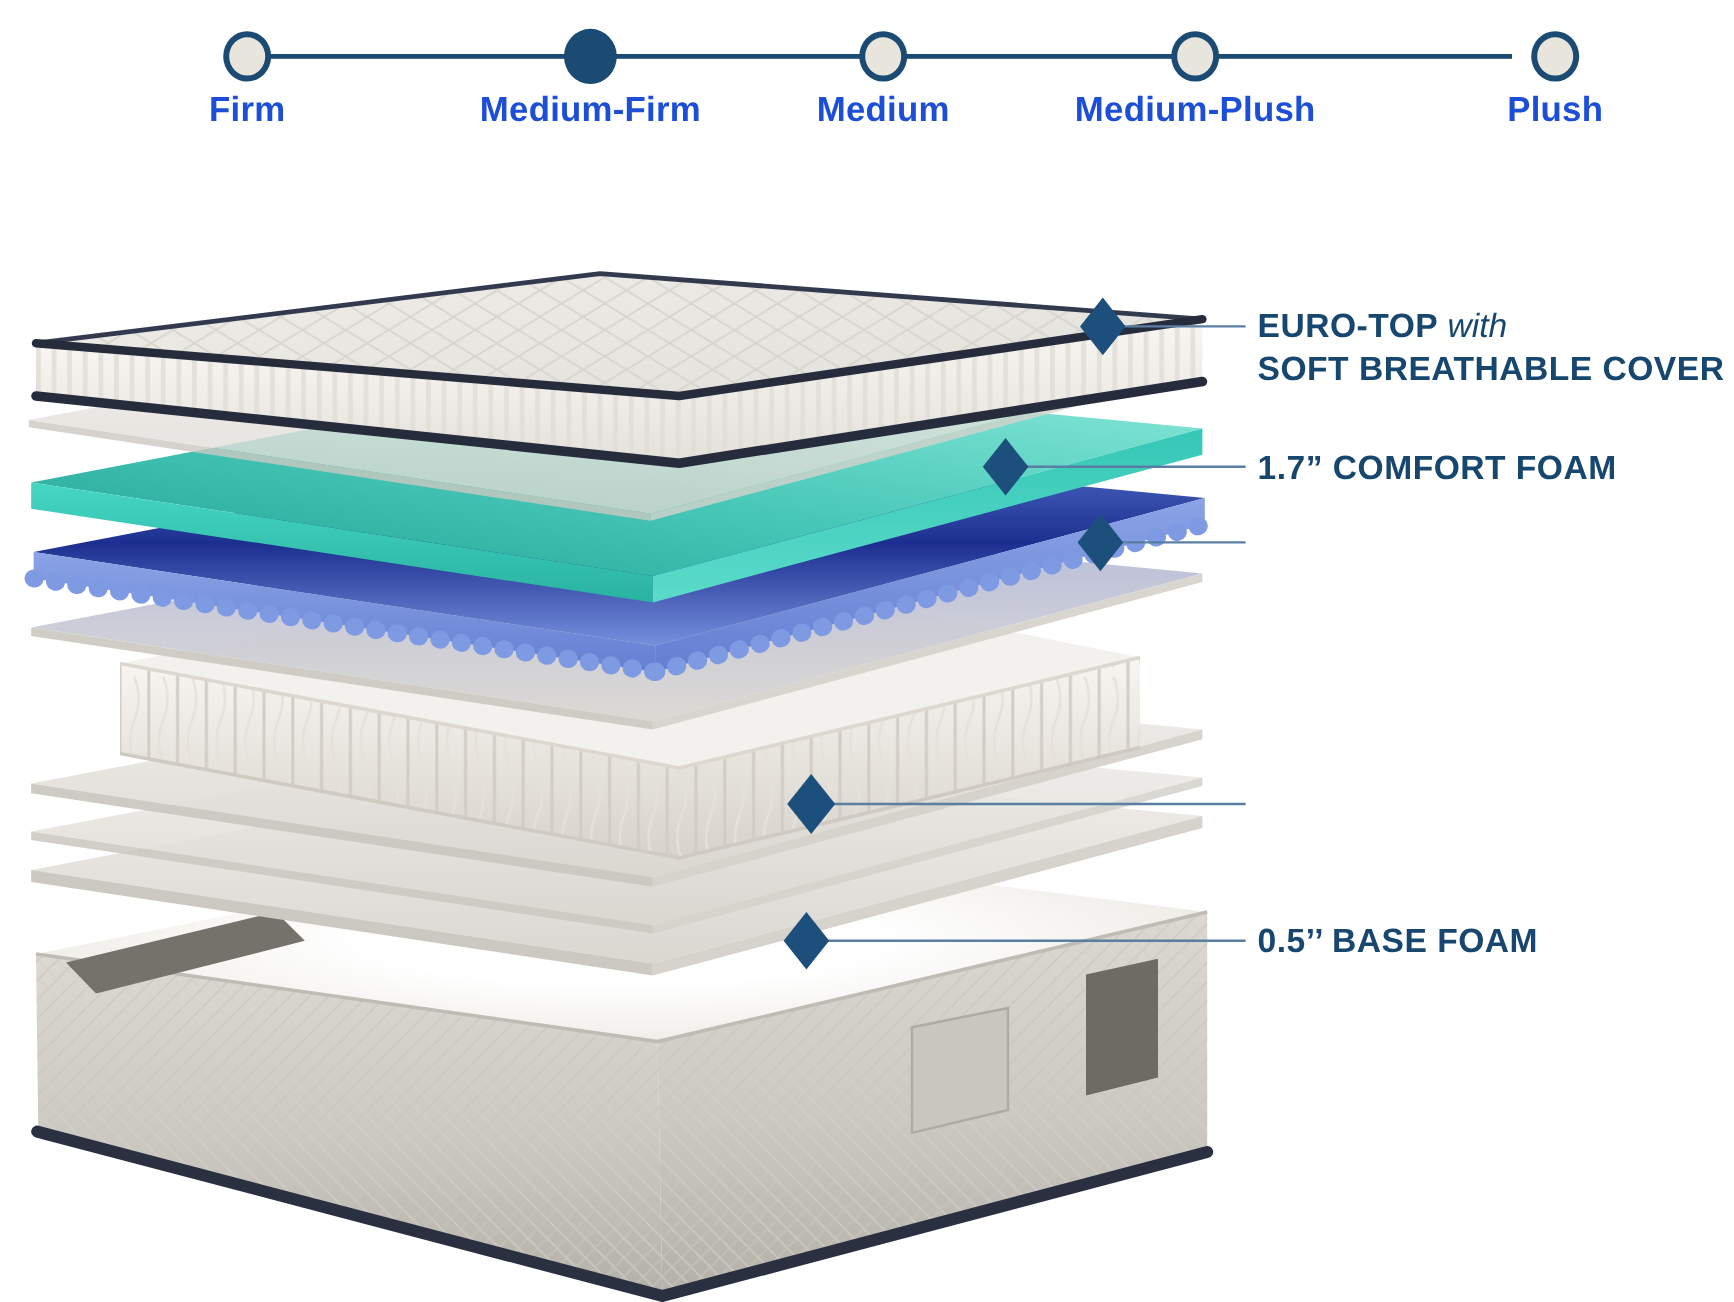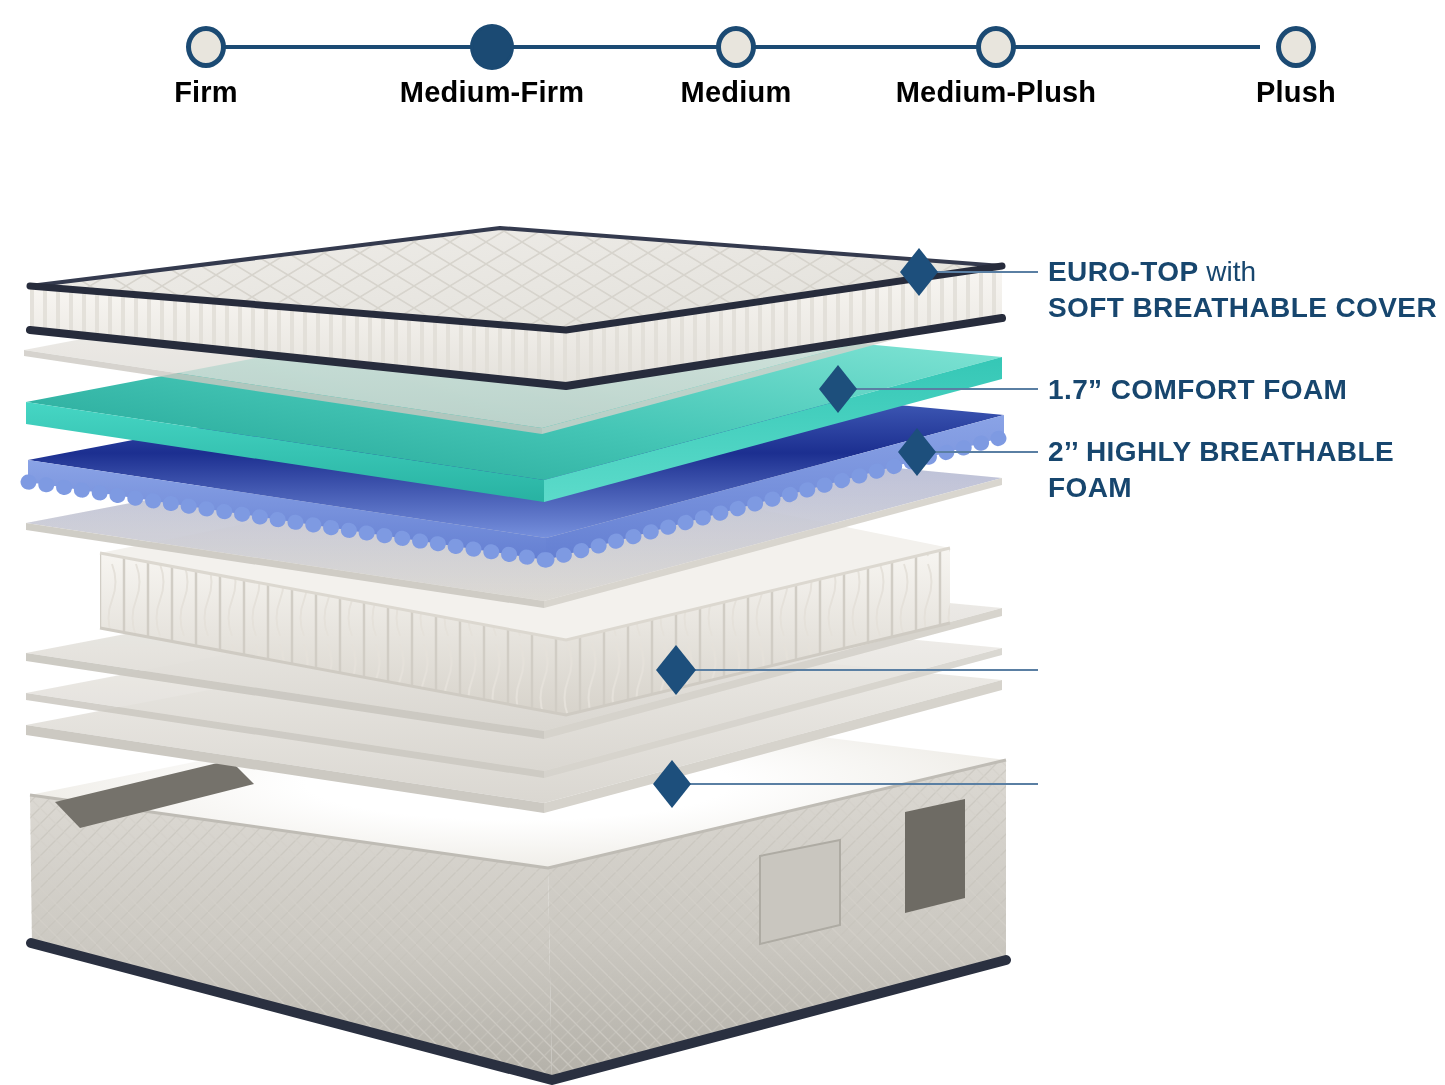--- a/index.html
+++ b/index.html
@@ -14,31 +14,31 @@
   .dot{
     position:absolute;left:0;top:47px;transform:translate(-50%,-50%);
     width:30px;height:32px;border-radius:50%;
     border:5px solid #1b4a73;background:#e8e5dd;box-sizing:content-box;
   }
   .stop.selected .dot{
     width:38px;height:40px;border-width:3px;background:#1b4a73;
   }
   .slabel{
     position:absolute;left:0;top:76px;transform:translateX(-50%);
-    white-space:nowrap;color:#000000;font-size:29px;font-weight:700;
+    white-space:nowrap;color:#1d4ed8;font-size:29px;font-weight:700;
     letter-spacing:0.2px;
   }
   
   svg.diagram{position:absolute;left:0;top:0;}
   
   .ann{
     position:absolute;left:1048px;color:#17466e;font-size:28px;font-weight:700;
     line-height:36px;letter-spacing:0.4px;white-space:nowrap;
   }
-  .ann .rest{font-weight:400;letter-spacing:0px;}
+  .ann .rest{font-weight:400;letter-spacing:0px;font-style:italic;}
   .ann .l2:empty{display:none;}
 </style>
 </head>
 <body>
 
 <div class="stage">
 
   <div class="scale">
     <div class="track"></div>
 
@@ -232,22 +232,22 @@
   <div class="ann" style="top:254px">
     <div class="l1"><span class="b">EURO-TOP</span><span class="rest"> with</span></div>
     <div class="l2">SOFT BREATHABLE COVER</div>
   </div>
 
   <div class="ann" style="top:372px">
     <div class="l1"><span class="b">1.7” COMFORT FOAM</span><span class="rest"></span></div>
 
   </div>
 
-  <div class="ann" style="top:434px">
-    <div class="l1"><span class="b">2’’ HIGHLY BREATHABLE</span><span class="rest"></span></div>
-    <div class="l2">FOAM</div>
-  </div>
 
   <div class="ann" style="top:652px">
   </div>
 
+  <div class="ann" style="top:766px">
+    <div class="l1"><span class="b">0.5’’ BASE FOAM</span><span class="rest"></span></div>
+
+  </div>
 
 </div>
 
 </body></html>

